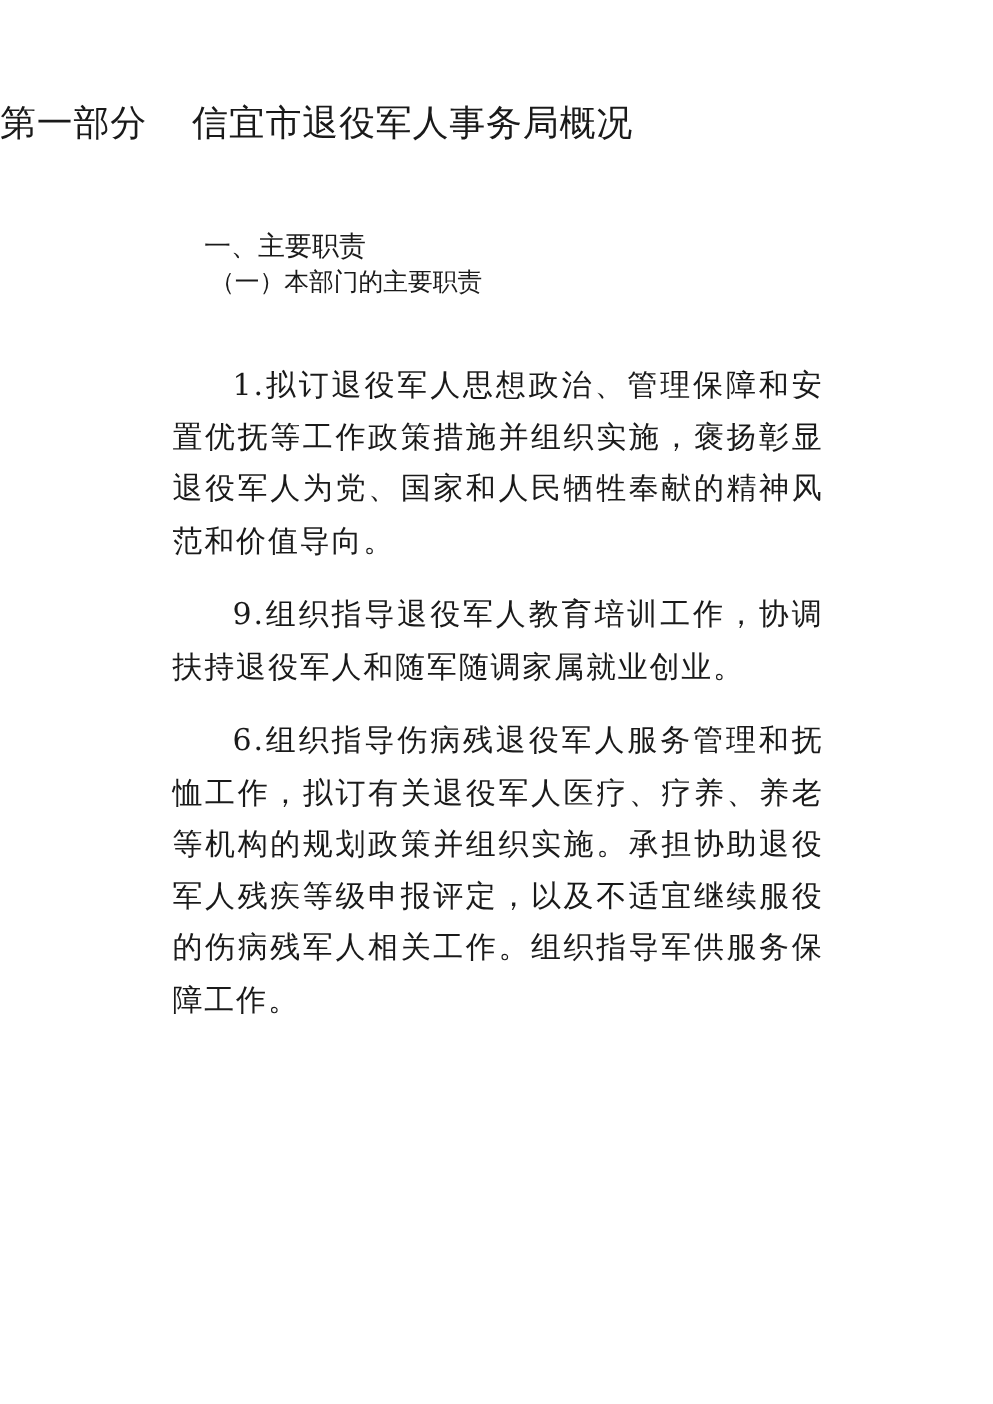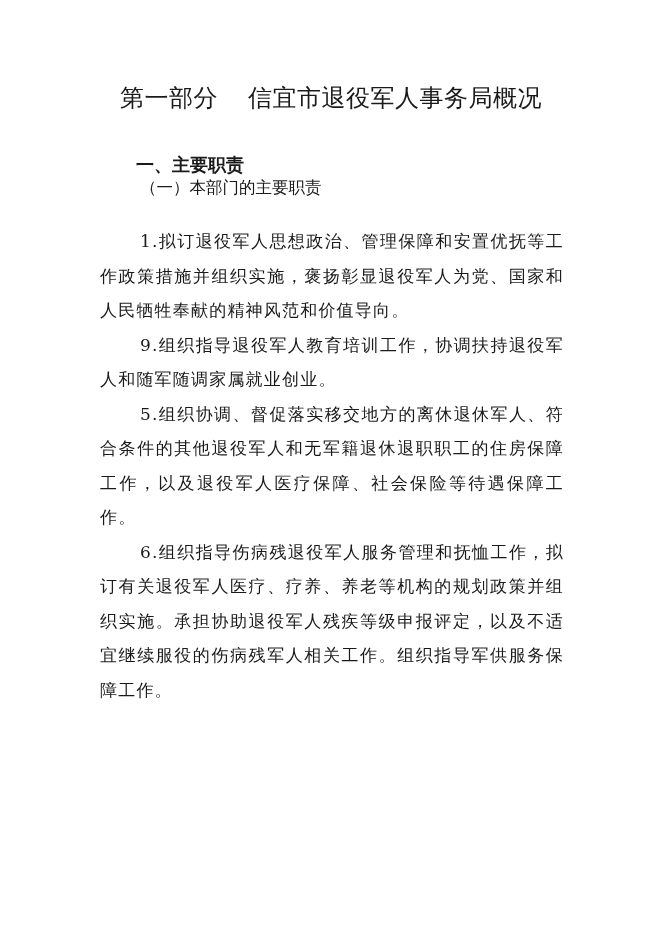--- a/index.html
+++ b/index.html
@@ -1,36 +1,35 @@
 <!DOCTYPE html>
 <html><head>
   <meta charset="utf-8">
   <style>
     html, body { margin: 0; padding: 0; background: #ffffff; }
     body { width: 662px; height: 936px; position: relative; overflow: hidden;
            font-family: "DejaVu Serif", "Liberation Serif", serif; color: #1a1a1a; }
-    .title { position: absolute; left: 0; width: 662px; top: 82px; text-align: center;
+    .title { position: absolute; left: 0; width: 662px; top: 66px; 
              font-family: "DejaVu Sans", "Liberation Sans", sans-serif; font-size: 24px;
              letter-spacing: 0.5px; line-height: 32px; }
     .title .gap { display: inline-block; width: 30px; }
     .h1 { position: absolute; left: 136px; top: 153px; font-family: "DejaVu Sans", "Liberation Sans", sans-serif;
-          font-weight: bold; font-size: 18px; line-height: 24px; }
+          font-weight: normal; font-size: 18px; line-height: 24px; }
     .h2 { position: absolute; left: 140px; top: 176px; font-size: 16.5px; line-height: 24px; }
     .body { position: absolute; left: 100px; top: 224px; width: 464px; }
-    .para { font-size: 17px; line-height: 34.5px; text-align: justify; text-indent: 40px;
-            margin: 0; letter-spacing: 1.2px; }
+    .para { font-size: 20px; line-height: 34.5px; text-align: justify; text-indent: 40px;
+            margin: 15px; letter-spacing: 1.2px; }
   </style>
 </head>
 <body>
 
 <div class="title">
   <span>第一部分</span><span class="gap"></span><span>信宜市退役军人事务局概况</span>
 </div>
 
 <div class="h1">一、主要职责</div>
 <div class="h2">（一）本部门的主要职责</div>
 
 <div class="body">
   <p class="para">1.拟订退役军人思想政治、管理保障和安置优抚等工作政策措施并组织实施，褒扬彰显退役军人为党、国家和人民牺牲奉献的精神风范和价值导向。</p>
   <p class="para">9.组织指导退役军人教育培训工作，协调扶持退役军人和随军随调家属就业创业。</p>
-  <p class="para">5.组织协调、督促落实移交地方的离休退休军人、符合条件的其他退役军人和无军籍退休退职职工的住房保障工作，以及退役军人医疗保障、社会保险等待遇保障工作。</p>
   <p class="para">6.组织指导伤病残退役军人服务管理和抚恤工作，拟订有关退役军人医疗、疗养、养老等机构的规划政策并组织实施。承担协助退役军人残疾等级申报评定，以及不适宜继续服役的伤病残军人相关工作。组织指导军供服务保障工作。</p>
 </div>
 
 </body></html>

